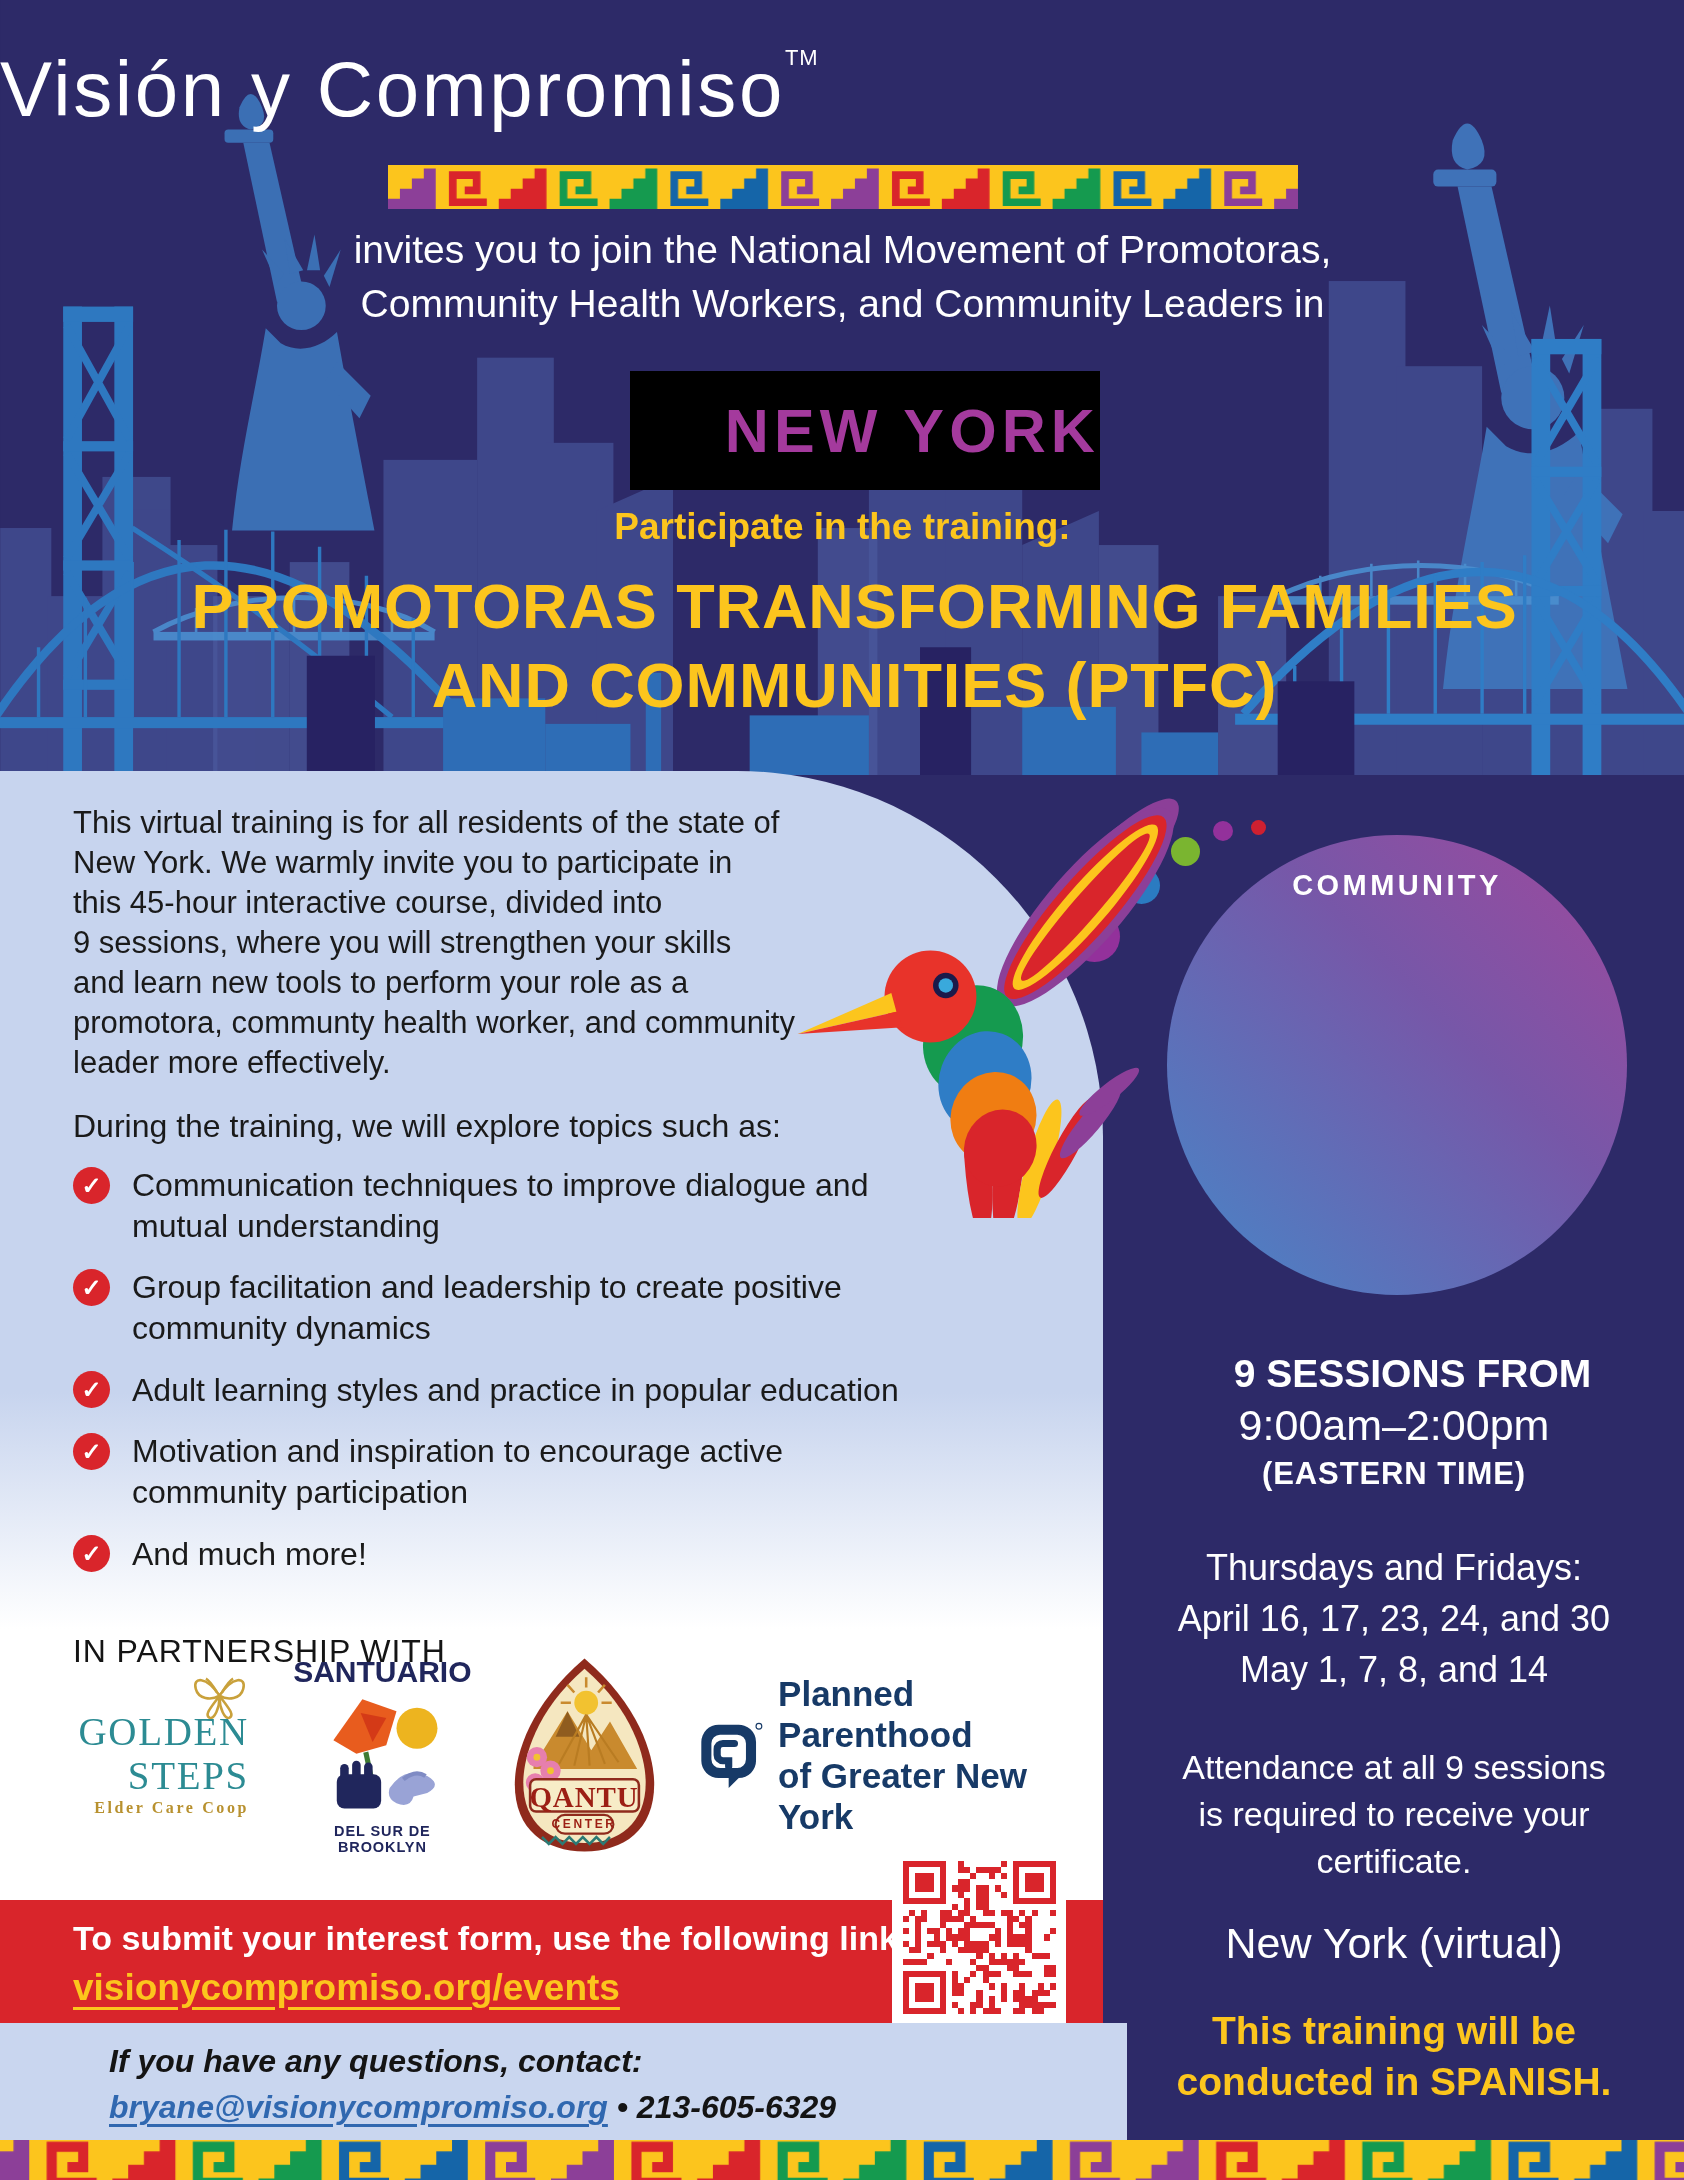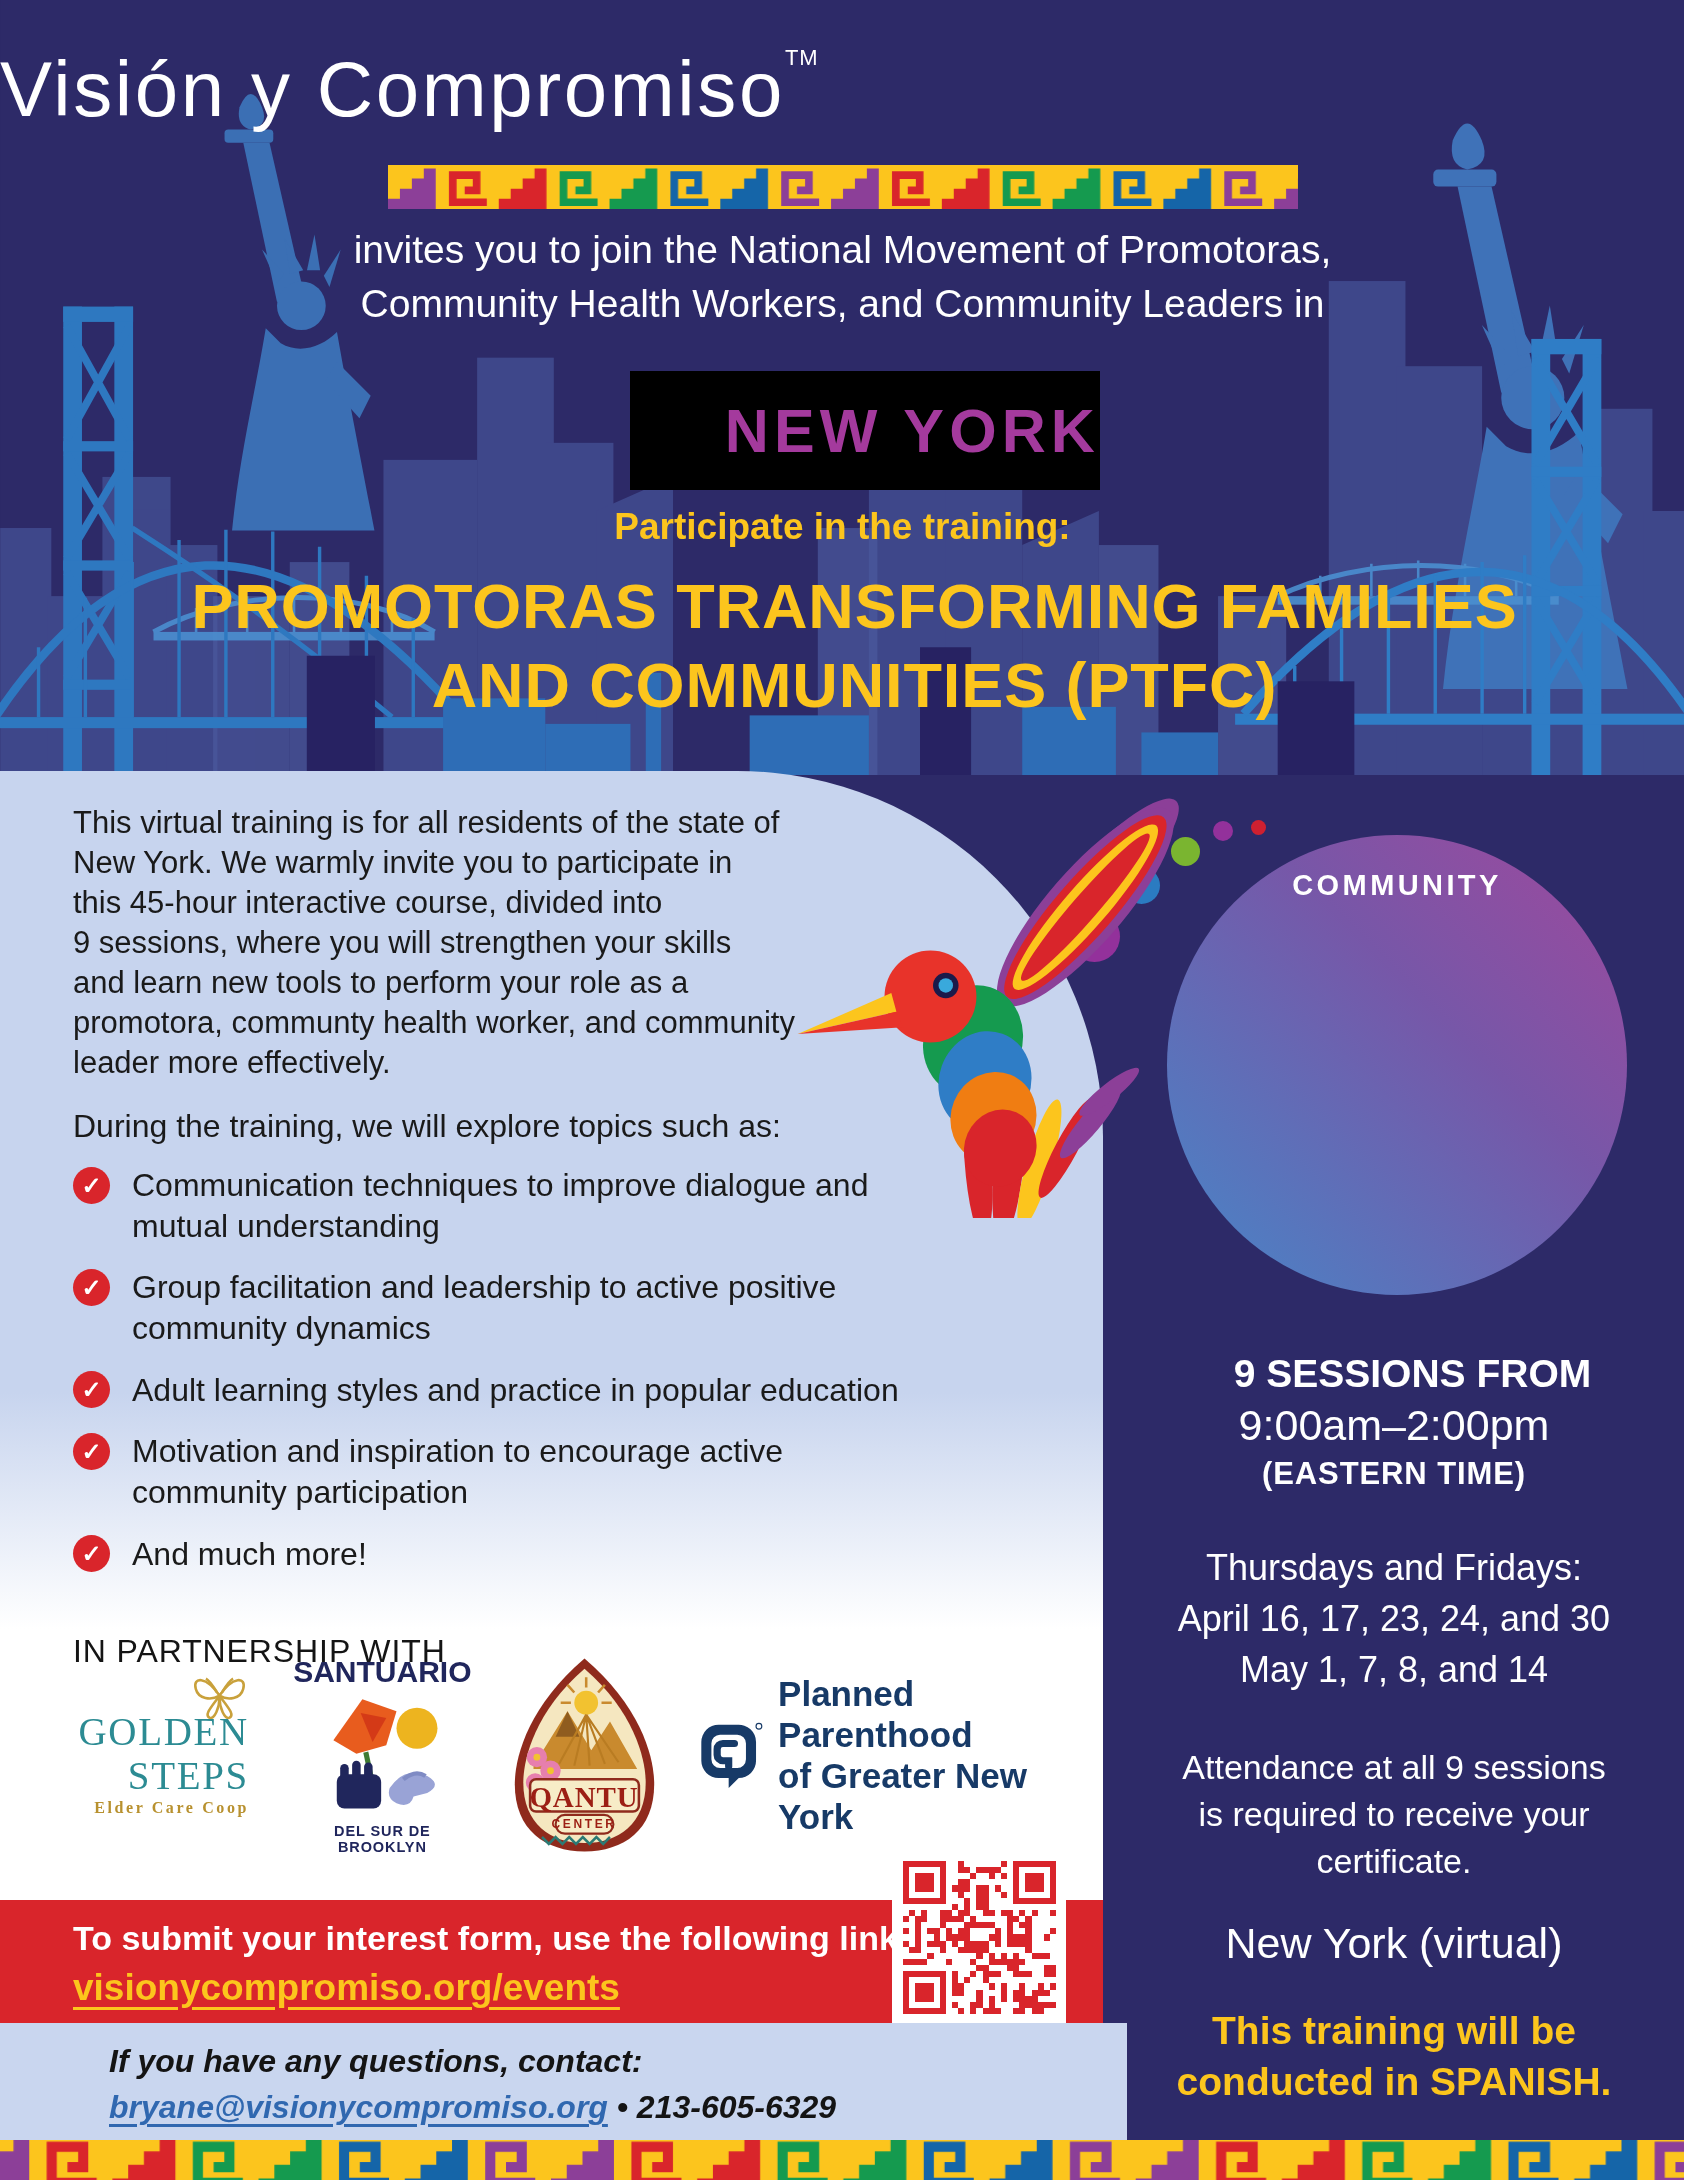--- a/index.html
+++ b/index.html
@@ -276,21 +276,21 @@
 New York. We warmly invite you to participate in
 this 45-hour interactive course, divided into
 9 sessions, where you will strengthen your skills
 and learn new tools to perform your role as a
 promotora, communty health worker, and community
 leader more effectively.</p>
     <p class="topics">During the training, we will explore topics such as:</p>
     <ul class="bullets">
       <li><span class="chk">✓</span><span>Communication techniques to improve dialogue and
 mutual understanding</span></li>
-      <li><span class="chk">✓</span><span>Group facilitation and leadership to active positive
+      <li><span class="chk">✓</span><span>Group facilitation and leadership to create positive
 community dynamics</span></li>
       <li><span class="chk">✓</span><span>Adult learning styles and practice in popular education</span></li>
       <li><span class="chk">✓</span><span>Motivation and inspiration to encourage active
 community participation</span></li>
       <li><span class="chk">✓</span><span>And much more!</span></li>
     </ul>
 
     <p class="partner-heading">IN PARTNERSHIP WITH</p>
 
     <div class="logos">

